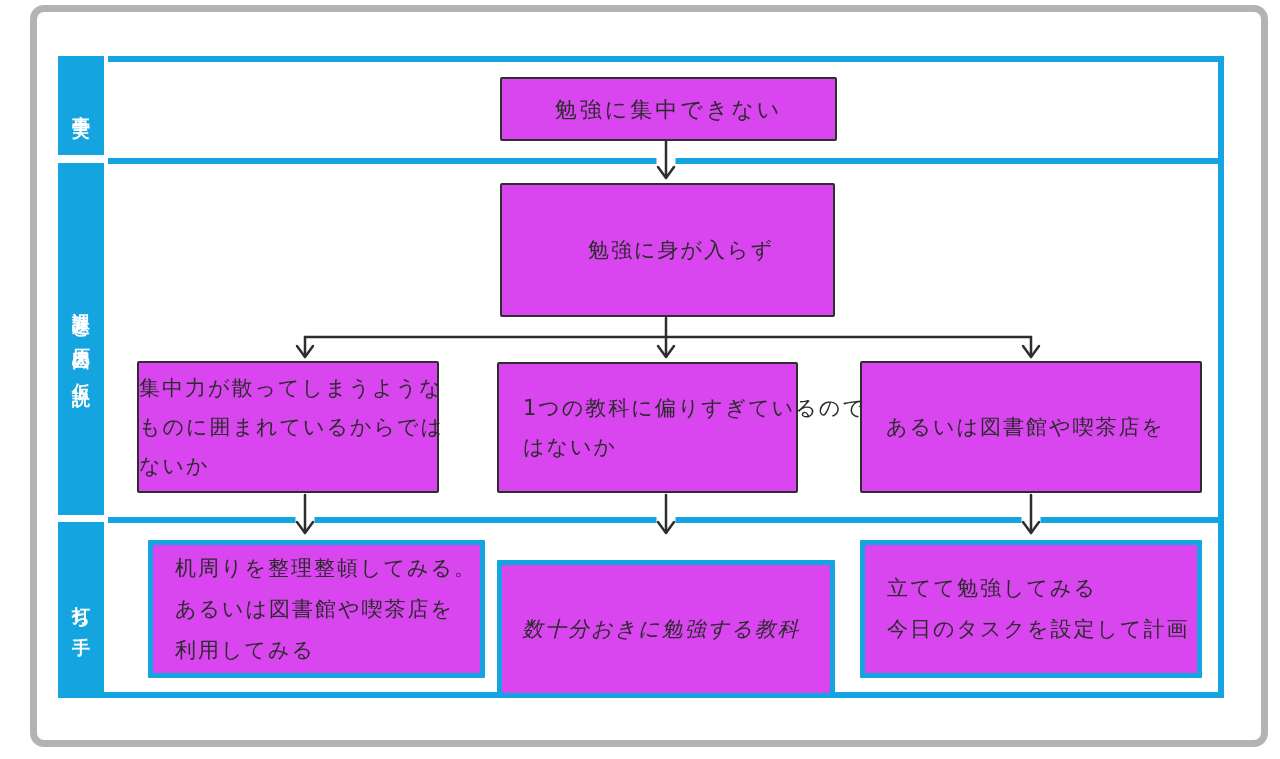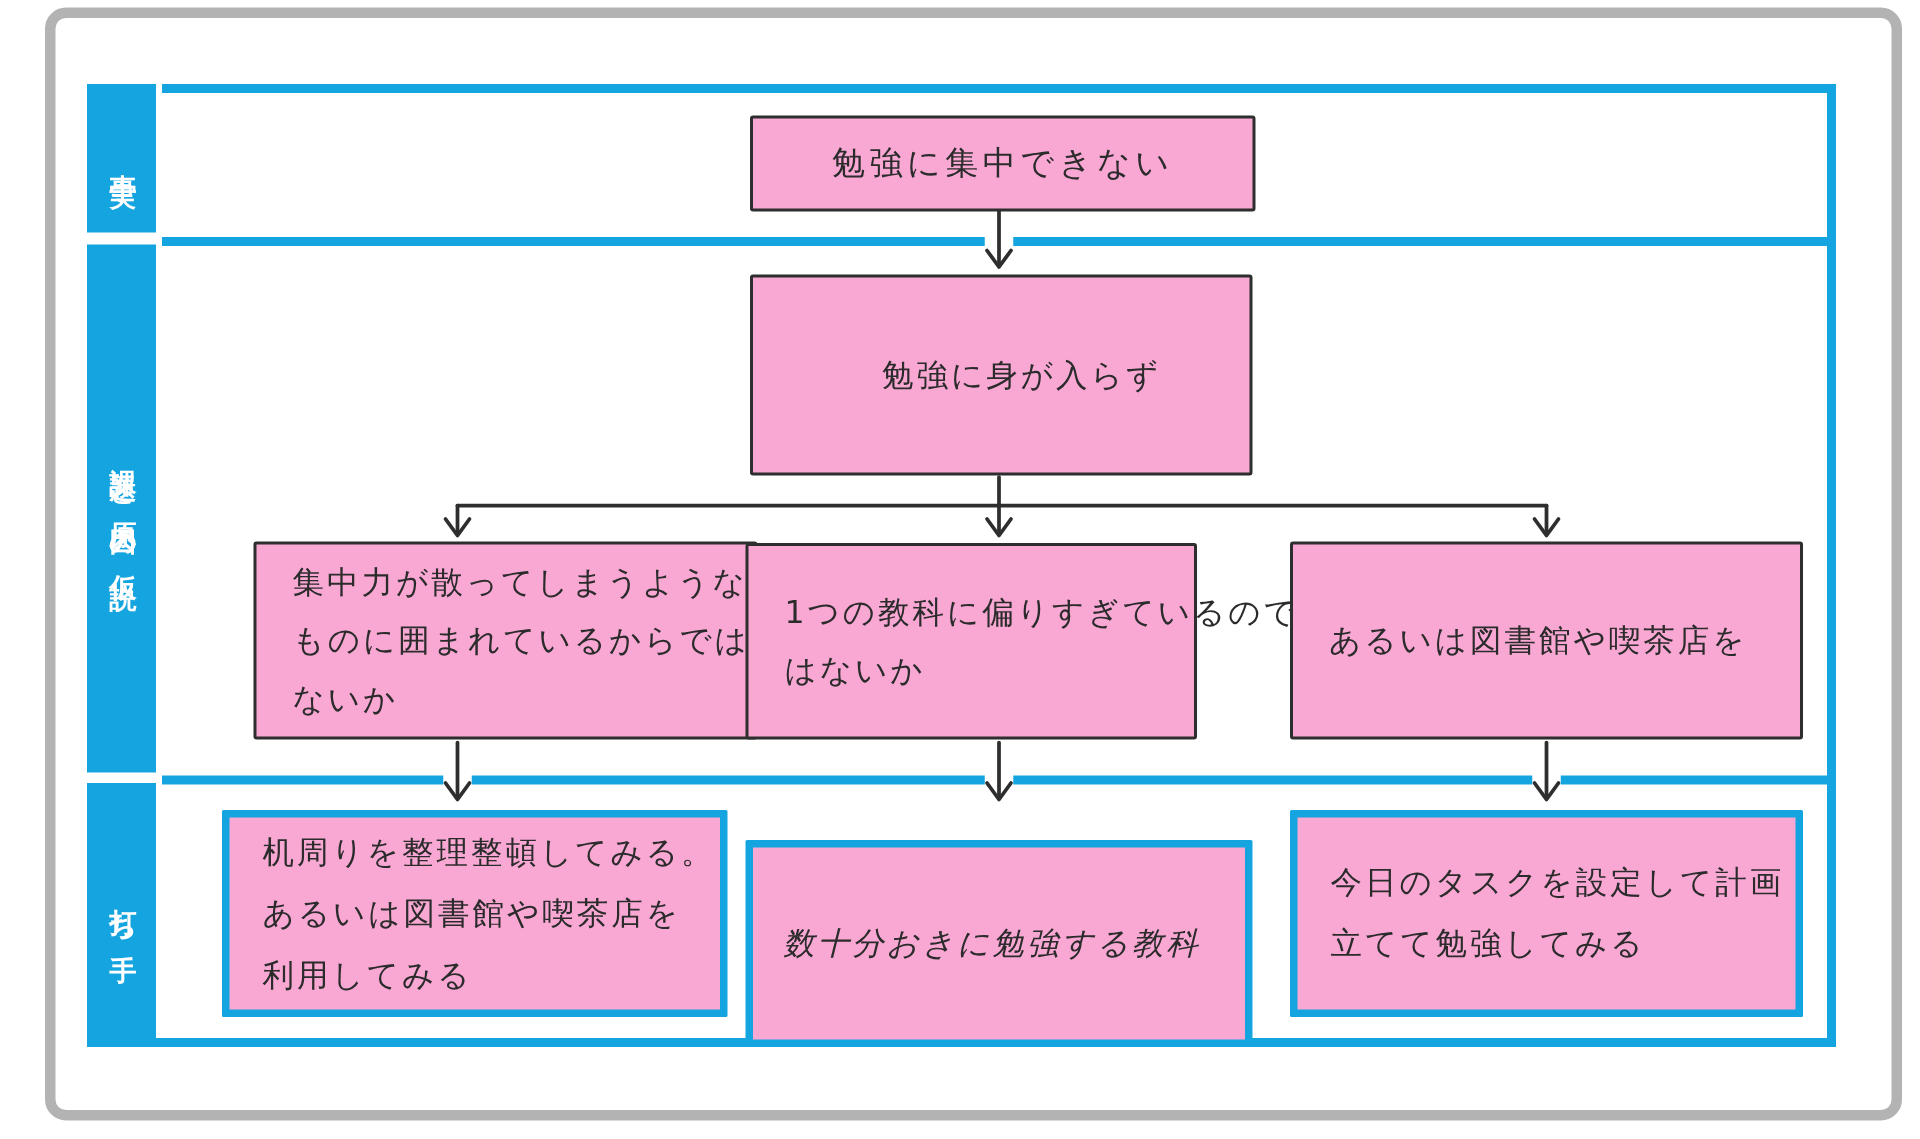--- a/index.html
+++ b/index.html
@@ -28,29 +28,29 @@
   }
   .side span{
     writing-mode:vertical-rl;text-orientation:upright;
     font-size:18px;font-weight:bold;letter-spacing:5px;line-height:1;
   }
   .side-1{top:56px;height:99px;}
   .side-2{top:163px;height:352px;}
   .side-3{top:522px;height:176px;}
   
   .node{
-    background:#f9a8d4;display:flex;flex-direction:column;justify-content:center;
+    background:#d946ef;display:flex;flex-direction:column;justify-content:center;
     font-size:21px;letter-spacing:2px;line-height:41px;
   }
   .node.black{border:2.5px solid #2e2e2e;border-radius:2px;}
   .node.blue {border:5px solid #14a4df;border-radius:1px;}
   .node .nline{white-space:nowrap;}
   .node-fact{left:500px;top:77px;width:333px;height:60px;align-items:center;font-size:22px;letter-spacing:3px;}
   .node-problem{left:500px;top:183px;width:335px;height:134px;padding-left:27px;box-sizing:border-box;text-align:center;}
-  .node-hyp1{left:137px;top:361px;width:336px;height:132px;padding-left:24px;box-sizing:border-box;line-height:39px;margin-left:32px;}
+  .node-hyp1{left:137px;top:361px;width:302px;height:132px;box-sizing:border-box;line-height:39px;}
   .node-hyp2{left:497px;top:362px;width:301px;height:131px;padding-left:24px;box-sizing:border-box;line-height:39px;}
   .node-hyp3{left:860px;top:361px;width:342px;height:132px;padding-left:24px;box-sizing:border-box;line-height:39px;}
   .node-act1{left:148px;top:540px;width:337px;height:138px;padding-left:22px;box-sizing:border-box;line-height:41px;}
   .node-act2{left:497px;top:560px;width:338px;height:138px;padding-left:20px;box-sizing:border-box;line-height:41px;font-style:italic;}
   .node-act3{left:860px;top:540px;width:342px;height:138px;padding-left:22px;box-sizing:border-box;line-height:41px;}
   
   .arrows{left:0;top:0;width:1280px;height:759px;pointer-events:none;}
 </style>
 </head>
 <body>
@@ -128,15 +128,15 @@
 
 <div class="abs node blue node-act1">
   <div class="nline">机周りを整理整頓してみる。</div>
   <div class="nline">あるいは図書館や喫茶店を</div>
   <div class="nline">利用してみる</div>
 </div>
 <div class="abs node blue node-act2">
   <div class="nline">数十分おきに勉強する教科</div>
 </div>
 <div class="abs node blue node-act3">
+  <div class="nline">立てて勉強してみる</div>
   <div class="nline">今日のタスクを設定して計画</div>
-  <div class="nline">立てて勉強してみる</div>
 </div>
 
 </body></html>

